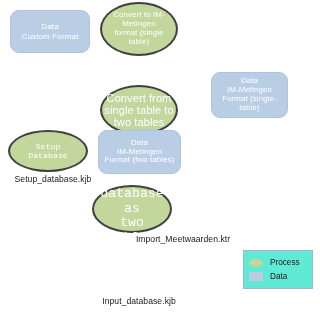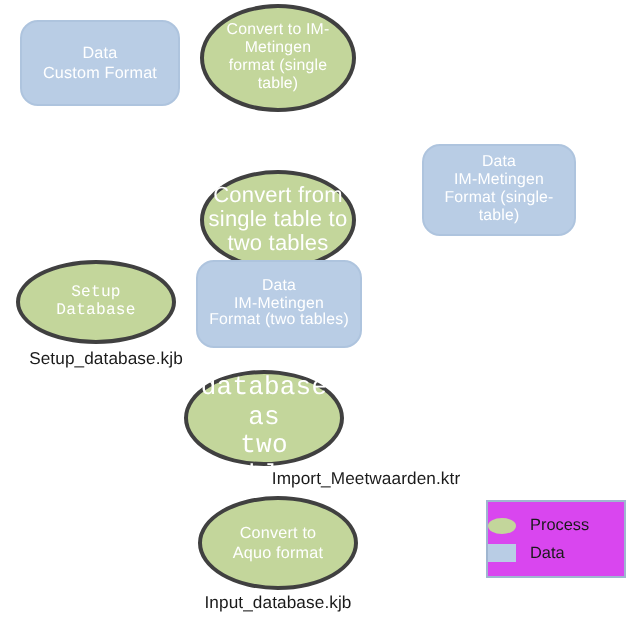--- a/index.html
+++ b/index.html
@@ -54,24 +54,24 @@
     letter-spacing: 0.05px;
   }
 
   
   #legend {
     position: absolute;
     left: 243px;
     top: 250px;
     width: 70px;
     height: 39px;
-    background: #d946ef;
+    background: #5eead4;
     border: 1px solid #9fb6d0;
     box-sizing: border-box;
-    padding: 5px 0;
+    padding: 5px 5px;
     display: flex;
     flex-direction: column;
     justify-content: space-around;
   }
   .legend-row {
     display: flex;
     align-items: center;
     gap: 7px;
     height: 13px;
   }
@@ -123,22 +123,20 @@
   <div class="node data" style="left:98px; top:130px; width:83px; height:44px; font-size:7.9px;">Data
 IM-Metingen
 Format (two tables)</div>
 
   <div class="node process" style="left:92px; top:185px; width:80px; height:48px; font-size:13px;font-family:Liberation Mono, monospace;">Import to
 database as
 two tables</div>
 
   <div class="caption" style="left:89px; top:234px; width:100px;margin-left:44px;">Import_Meetwaarden.ktr</div>
 
-  <div class="node process" style="left:99px; top:248px; width:80px; height:47px; font-size:8.1px;">Convert to
-Aquo format</div>
 
   <div class="caption" style="left:89px; top:296px; width:100px;">Input_database.kjb</div>
 
   <div id="legend">
     <div class="legend-row">
       <span class="swatch-process"></span>
       <span class="legend-label">Process</span>
     </div>
     <div class="legend-row">
       <span class="swatch-data"></span>

